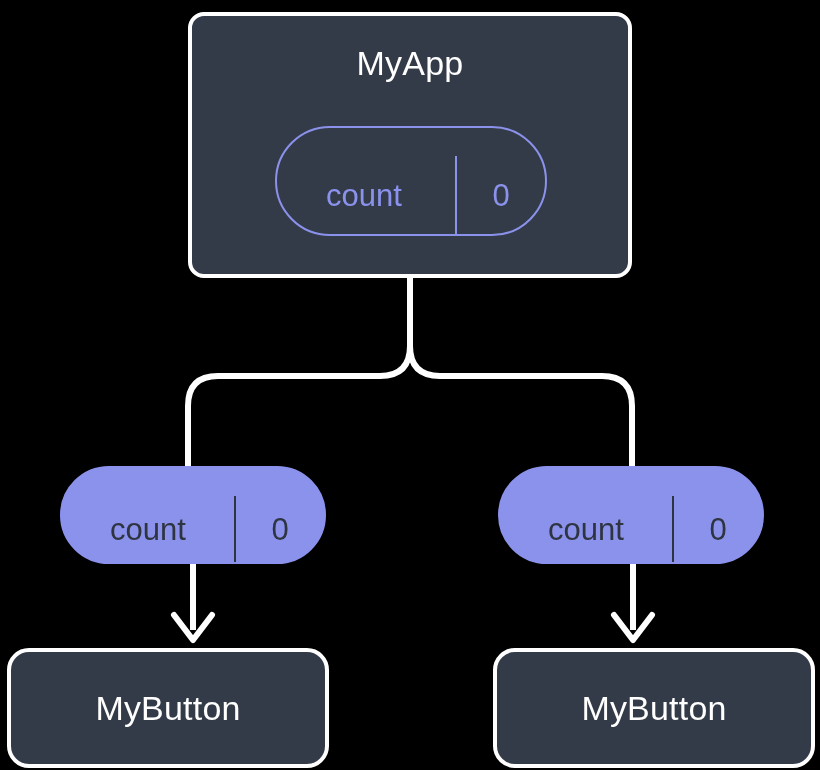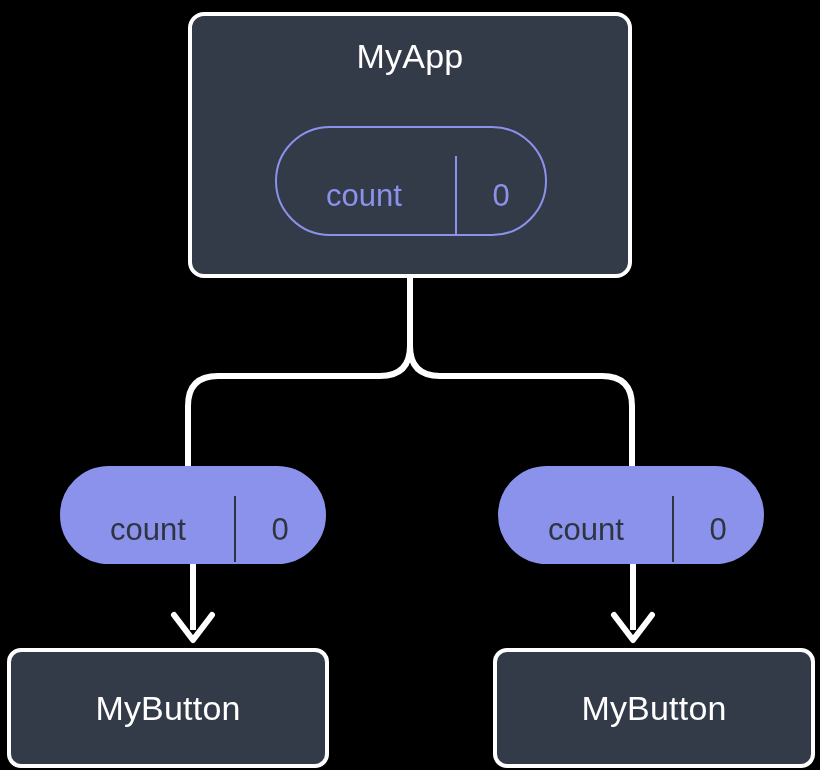--- a/index.html
+++ b/index.html
@@ -48,29 +48,29 @@
     letter-spacing: 0.2px;
     white-space: nowrap;
   }
 
   #node-myapp {
     left: 188px;
     top: 12px;
     width: 444px;
     height: 266px;
     justify-content: flex-start;
-    padding-top: 23px;
+    padding-top: 30px;
   }
   #node-myapp .node-title { font-size: 34px; }
 
   .node-leaf {
     width: 322px;
     height: 120px;
     justify-content: center;
-    border-radius: 14px;
+    border-radius: 22px;
   }
   #node-mybutton-left  { left: 7px;   top: 648px; }
   #node-mybutton-right { left: 493px; top: 648px; }
   .node-leaf .node-title { font-size: 34px; }
 
   
   .pill {
     position: absolute;
     box-sizing: border-box;
     display: flex;

